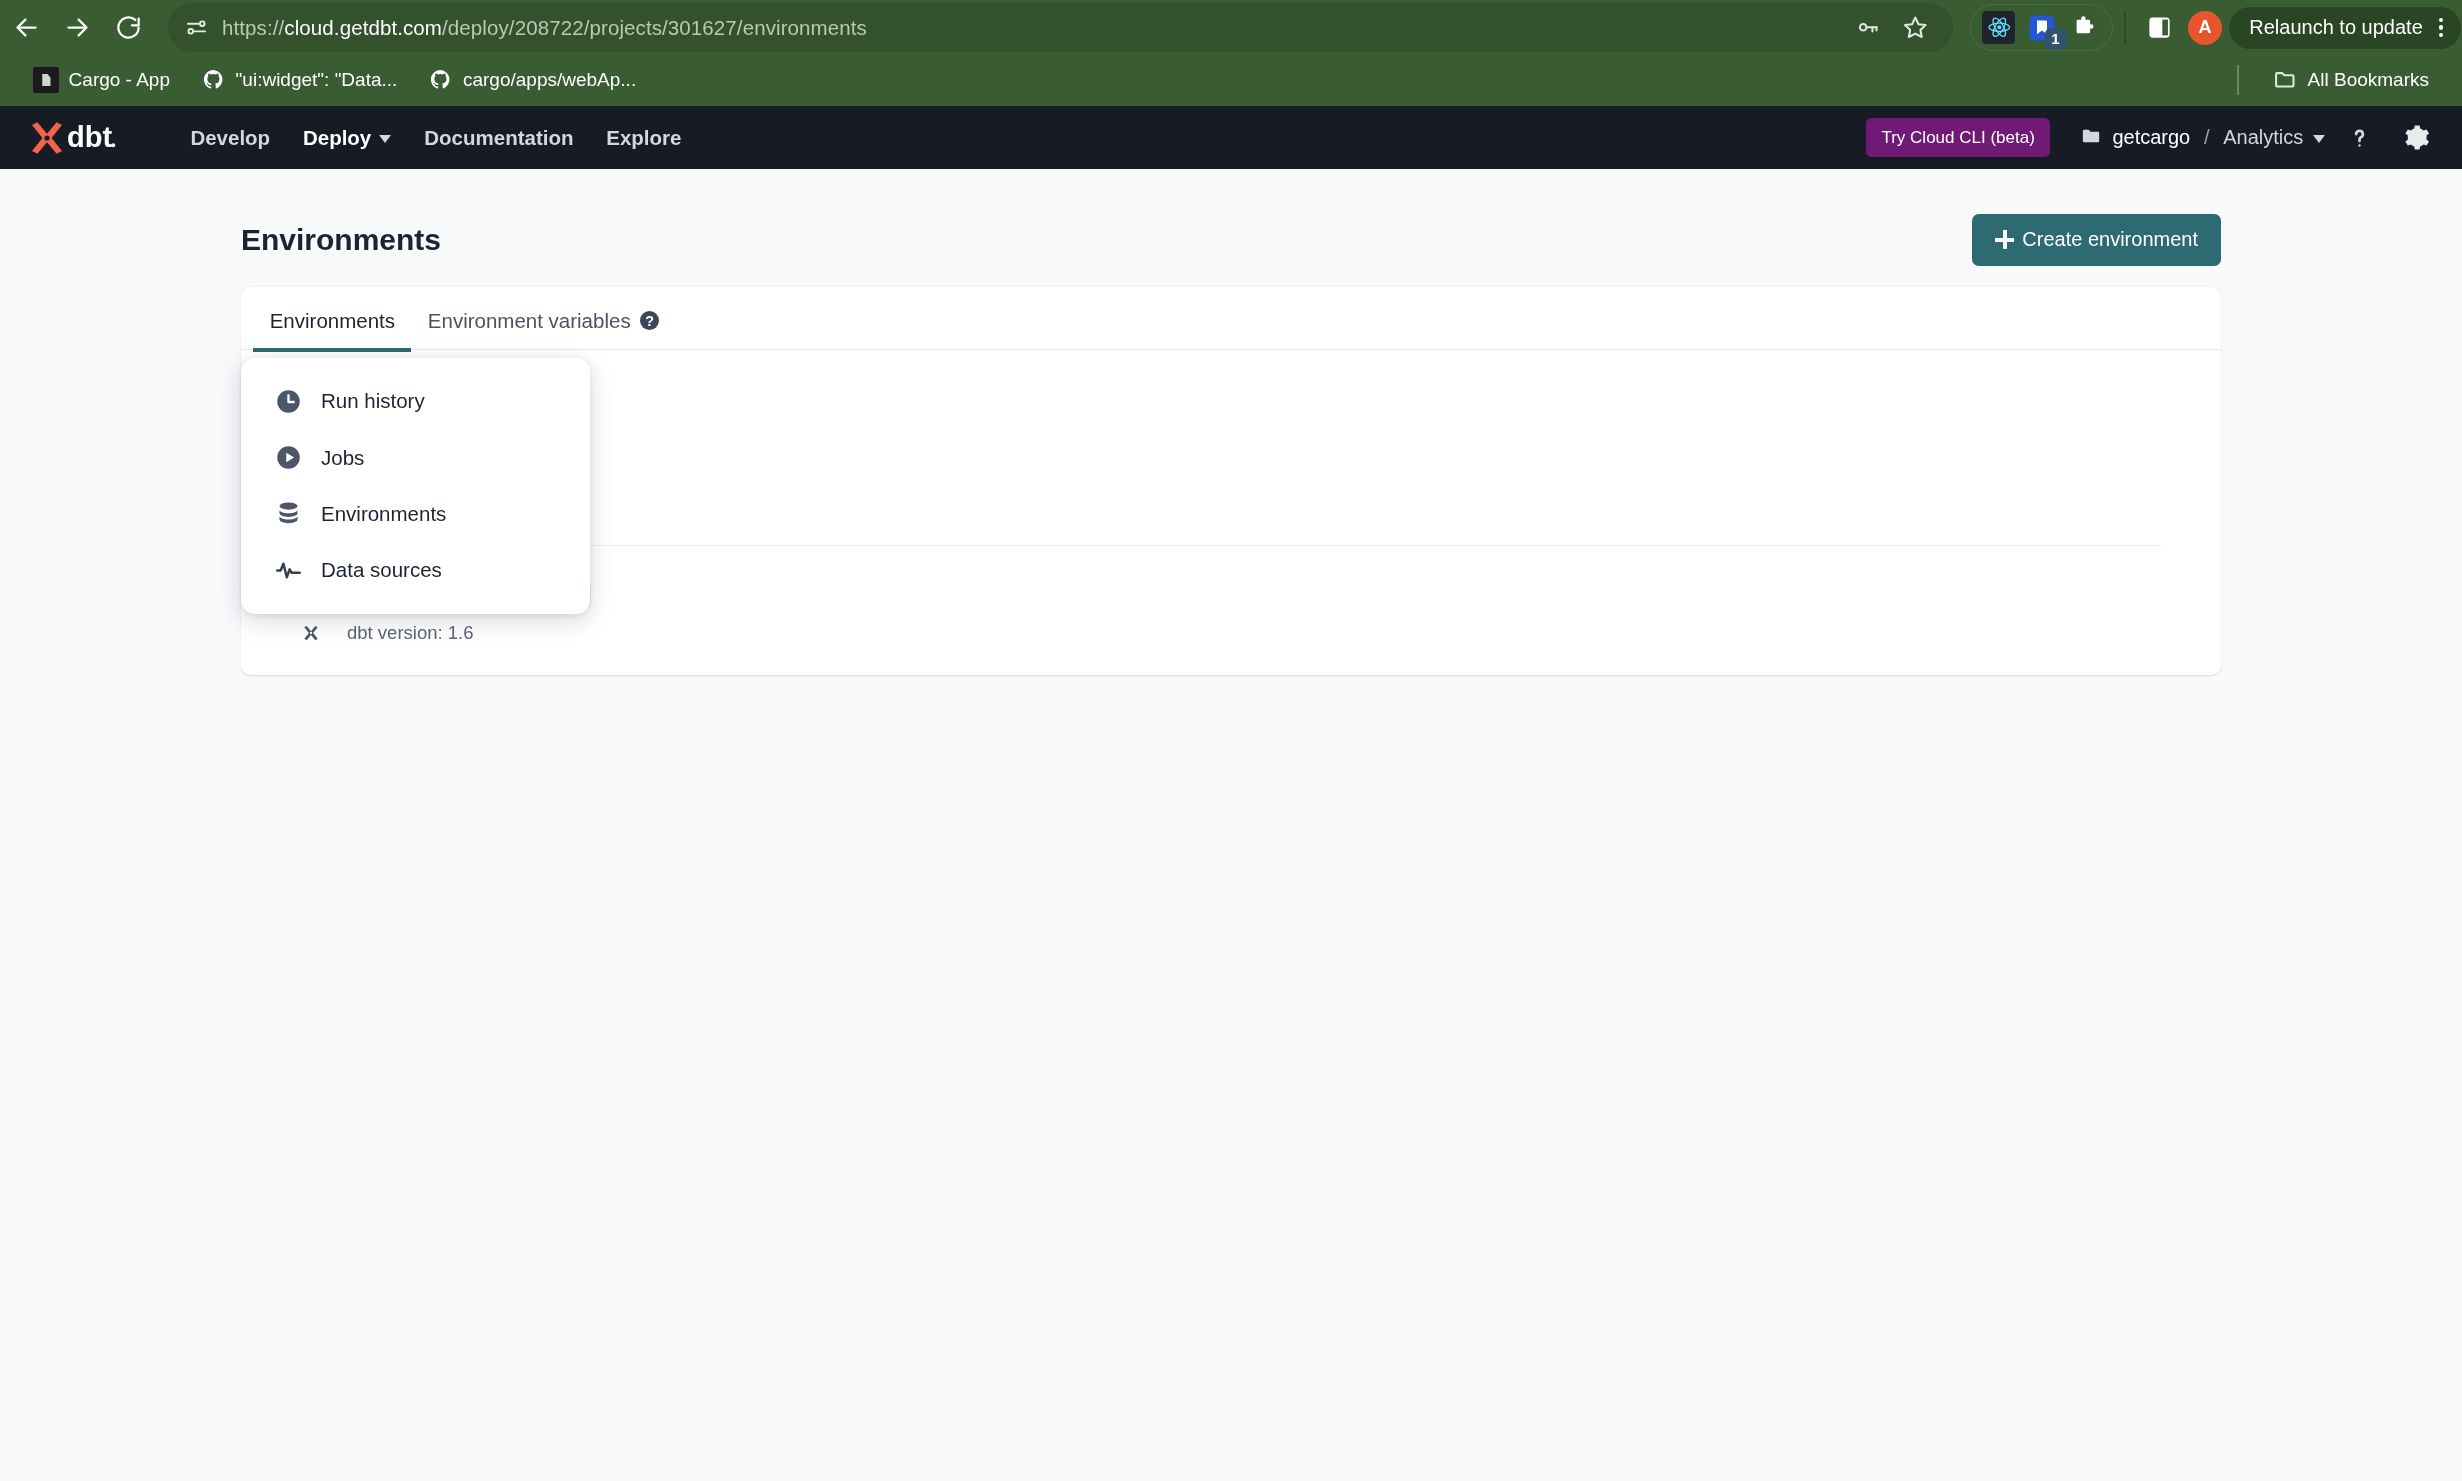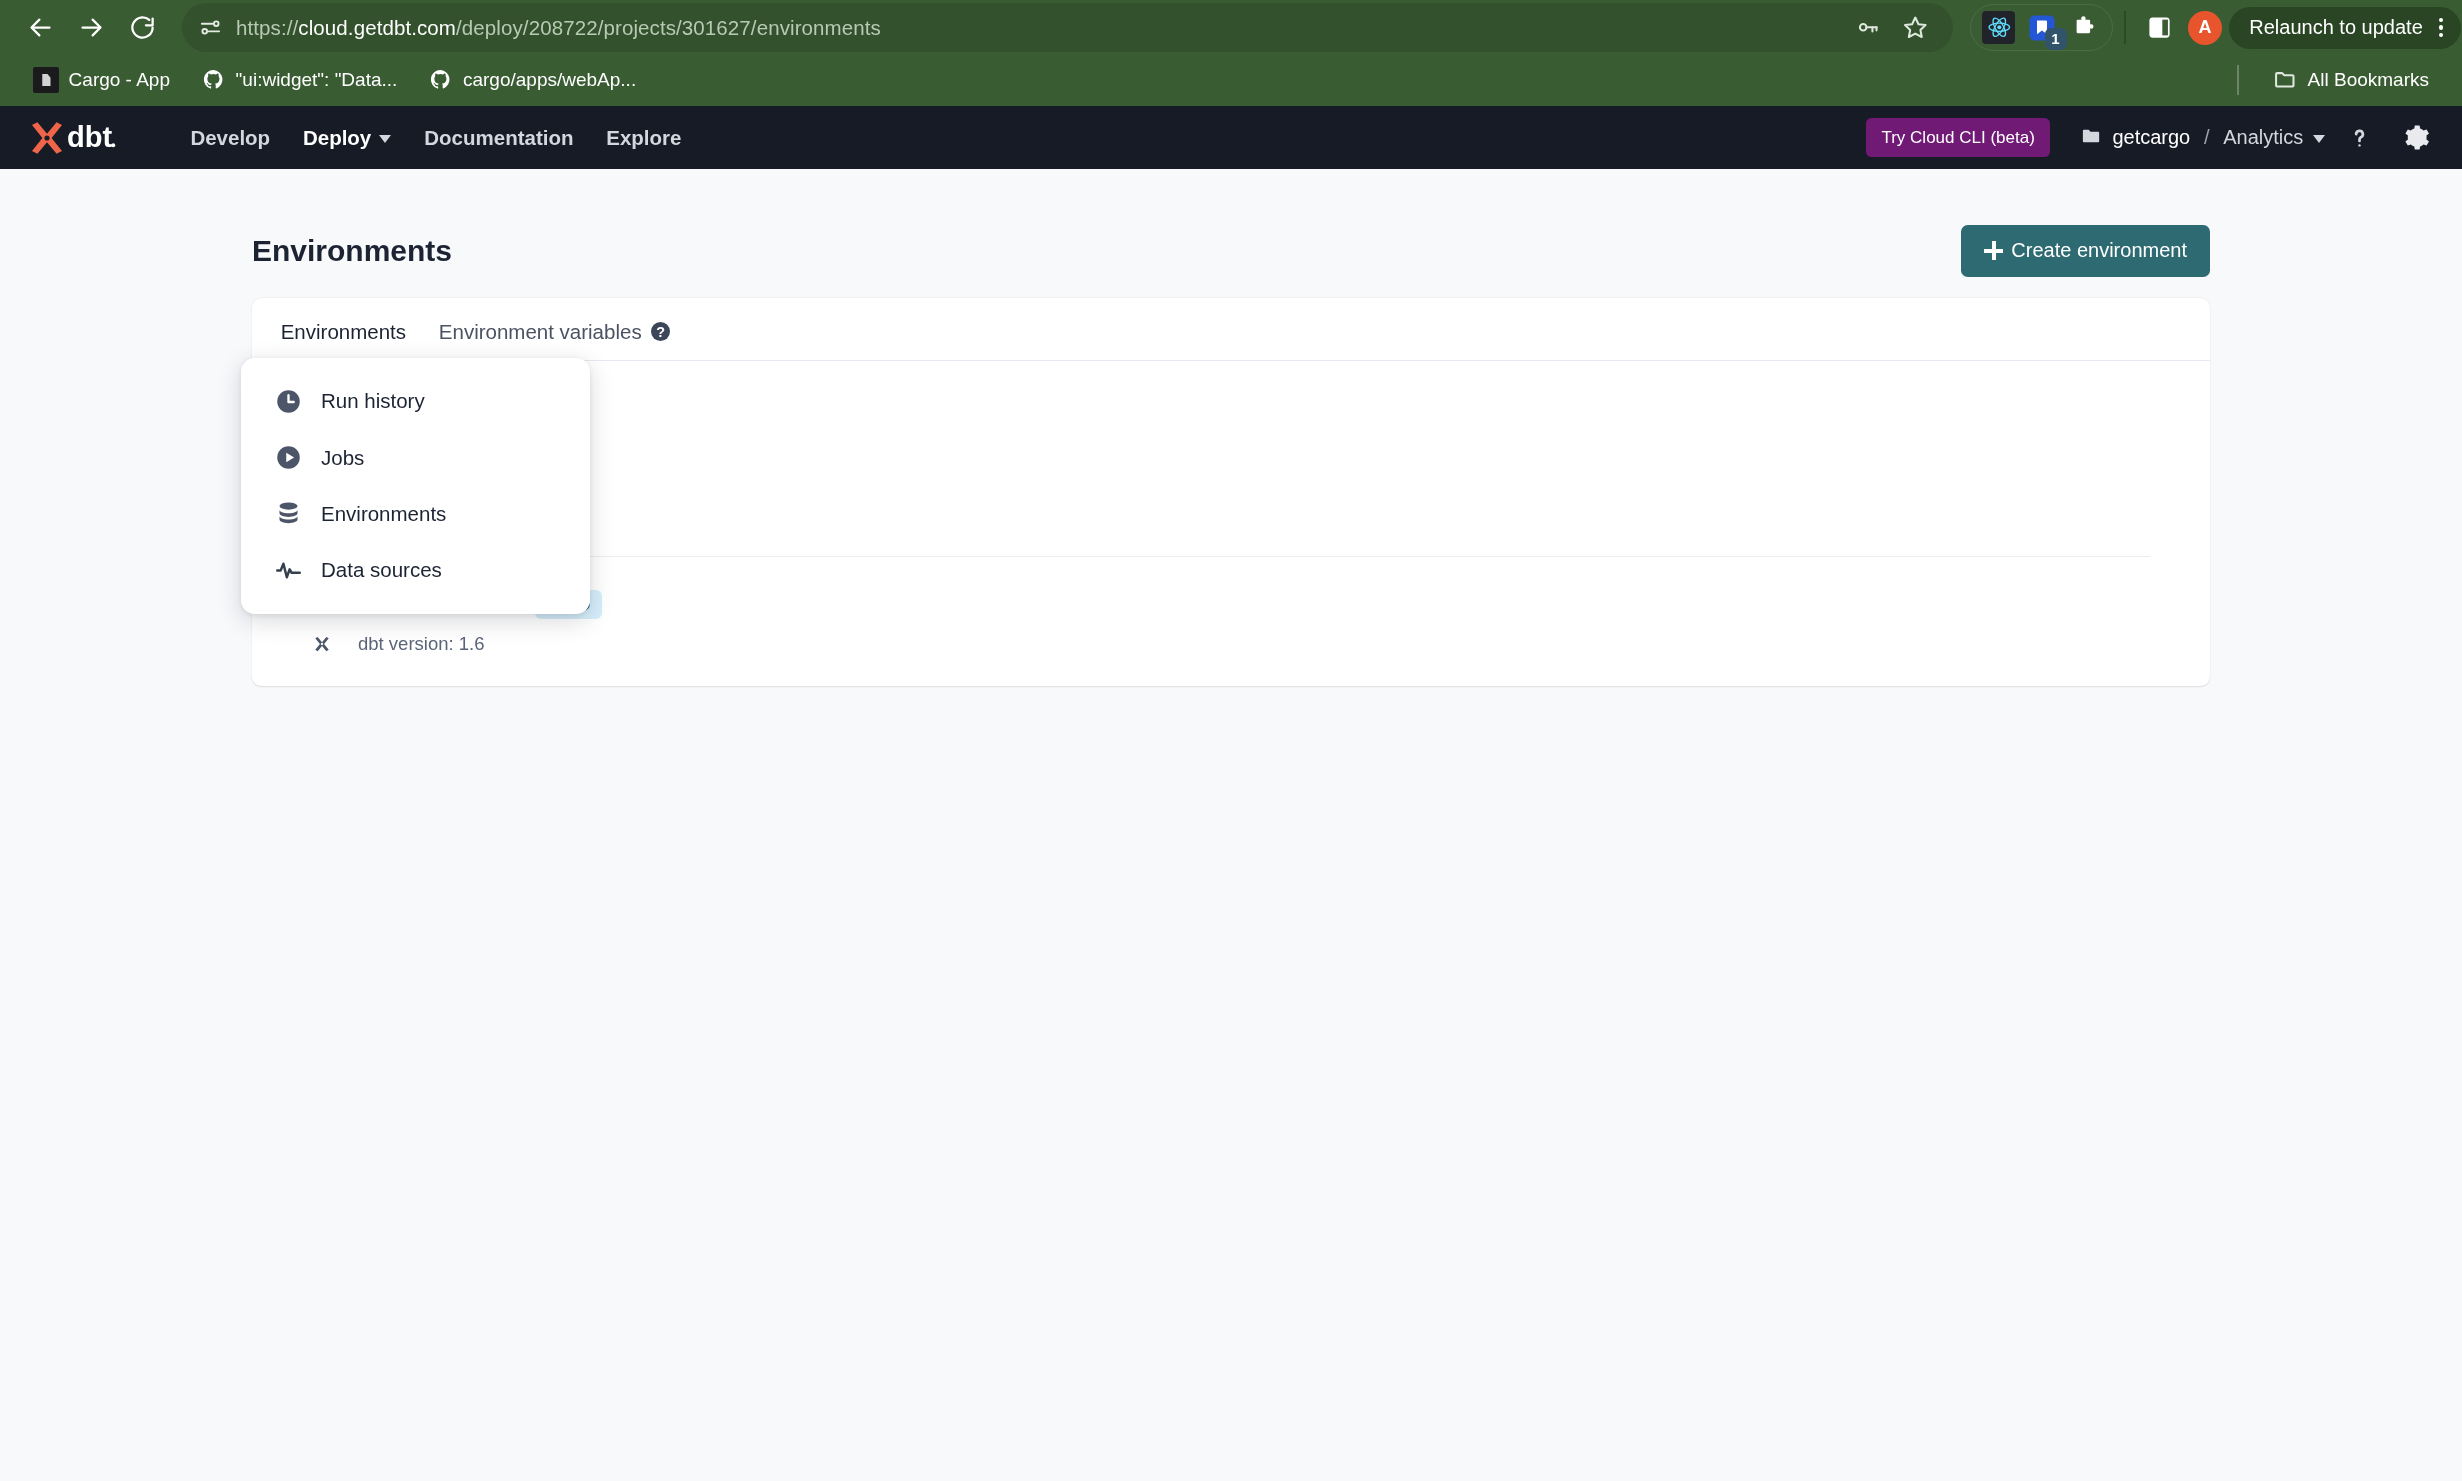--- a/index.html
+++ b/index.html
@@ -16,21 +16,20 @@
     width: 2462px;
     height: 106px;
     position: relative;
   }
   .toolbar {
     display: flex;
     align-items: center;
     height: 55px;
     padding: 0 1px;
     gap: 0;
-    margin-left: 14px;
   }
   .nav-btn {
     width: 51px; height: 51px;
     display: flex; align-items: center; justify-content: center;
     border-radius: 50%;
     cursor: pointer;
   }
   .nav-btn svg { display: block; }
 
   .omnibox {
@@ -179,21 +178,21 @@
     font-size: 20.5px; color: #1c2333;
     cursor: pointer;
   }
   .dd-ico { width: 29px; height: 29px; flex: none; display:flex;align-items:center;justify-content:center;}
 
   
   .page {
     position: relative;
     background: #f7f9fb;
     height: 1313px;
-    padding: 11px;
+    padding: 0;
   }
   .page-head {
     display: flex; align-items: center;
     padding: 38px 241px 0 241px;
     height: 103px;
   }
   .page-title {
     font-size: 30px; font-weight: 700; color: #1c2333;
   }
   .create-btn {

